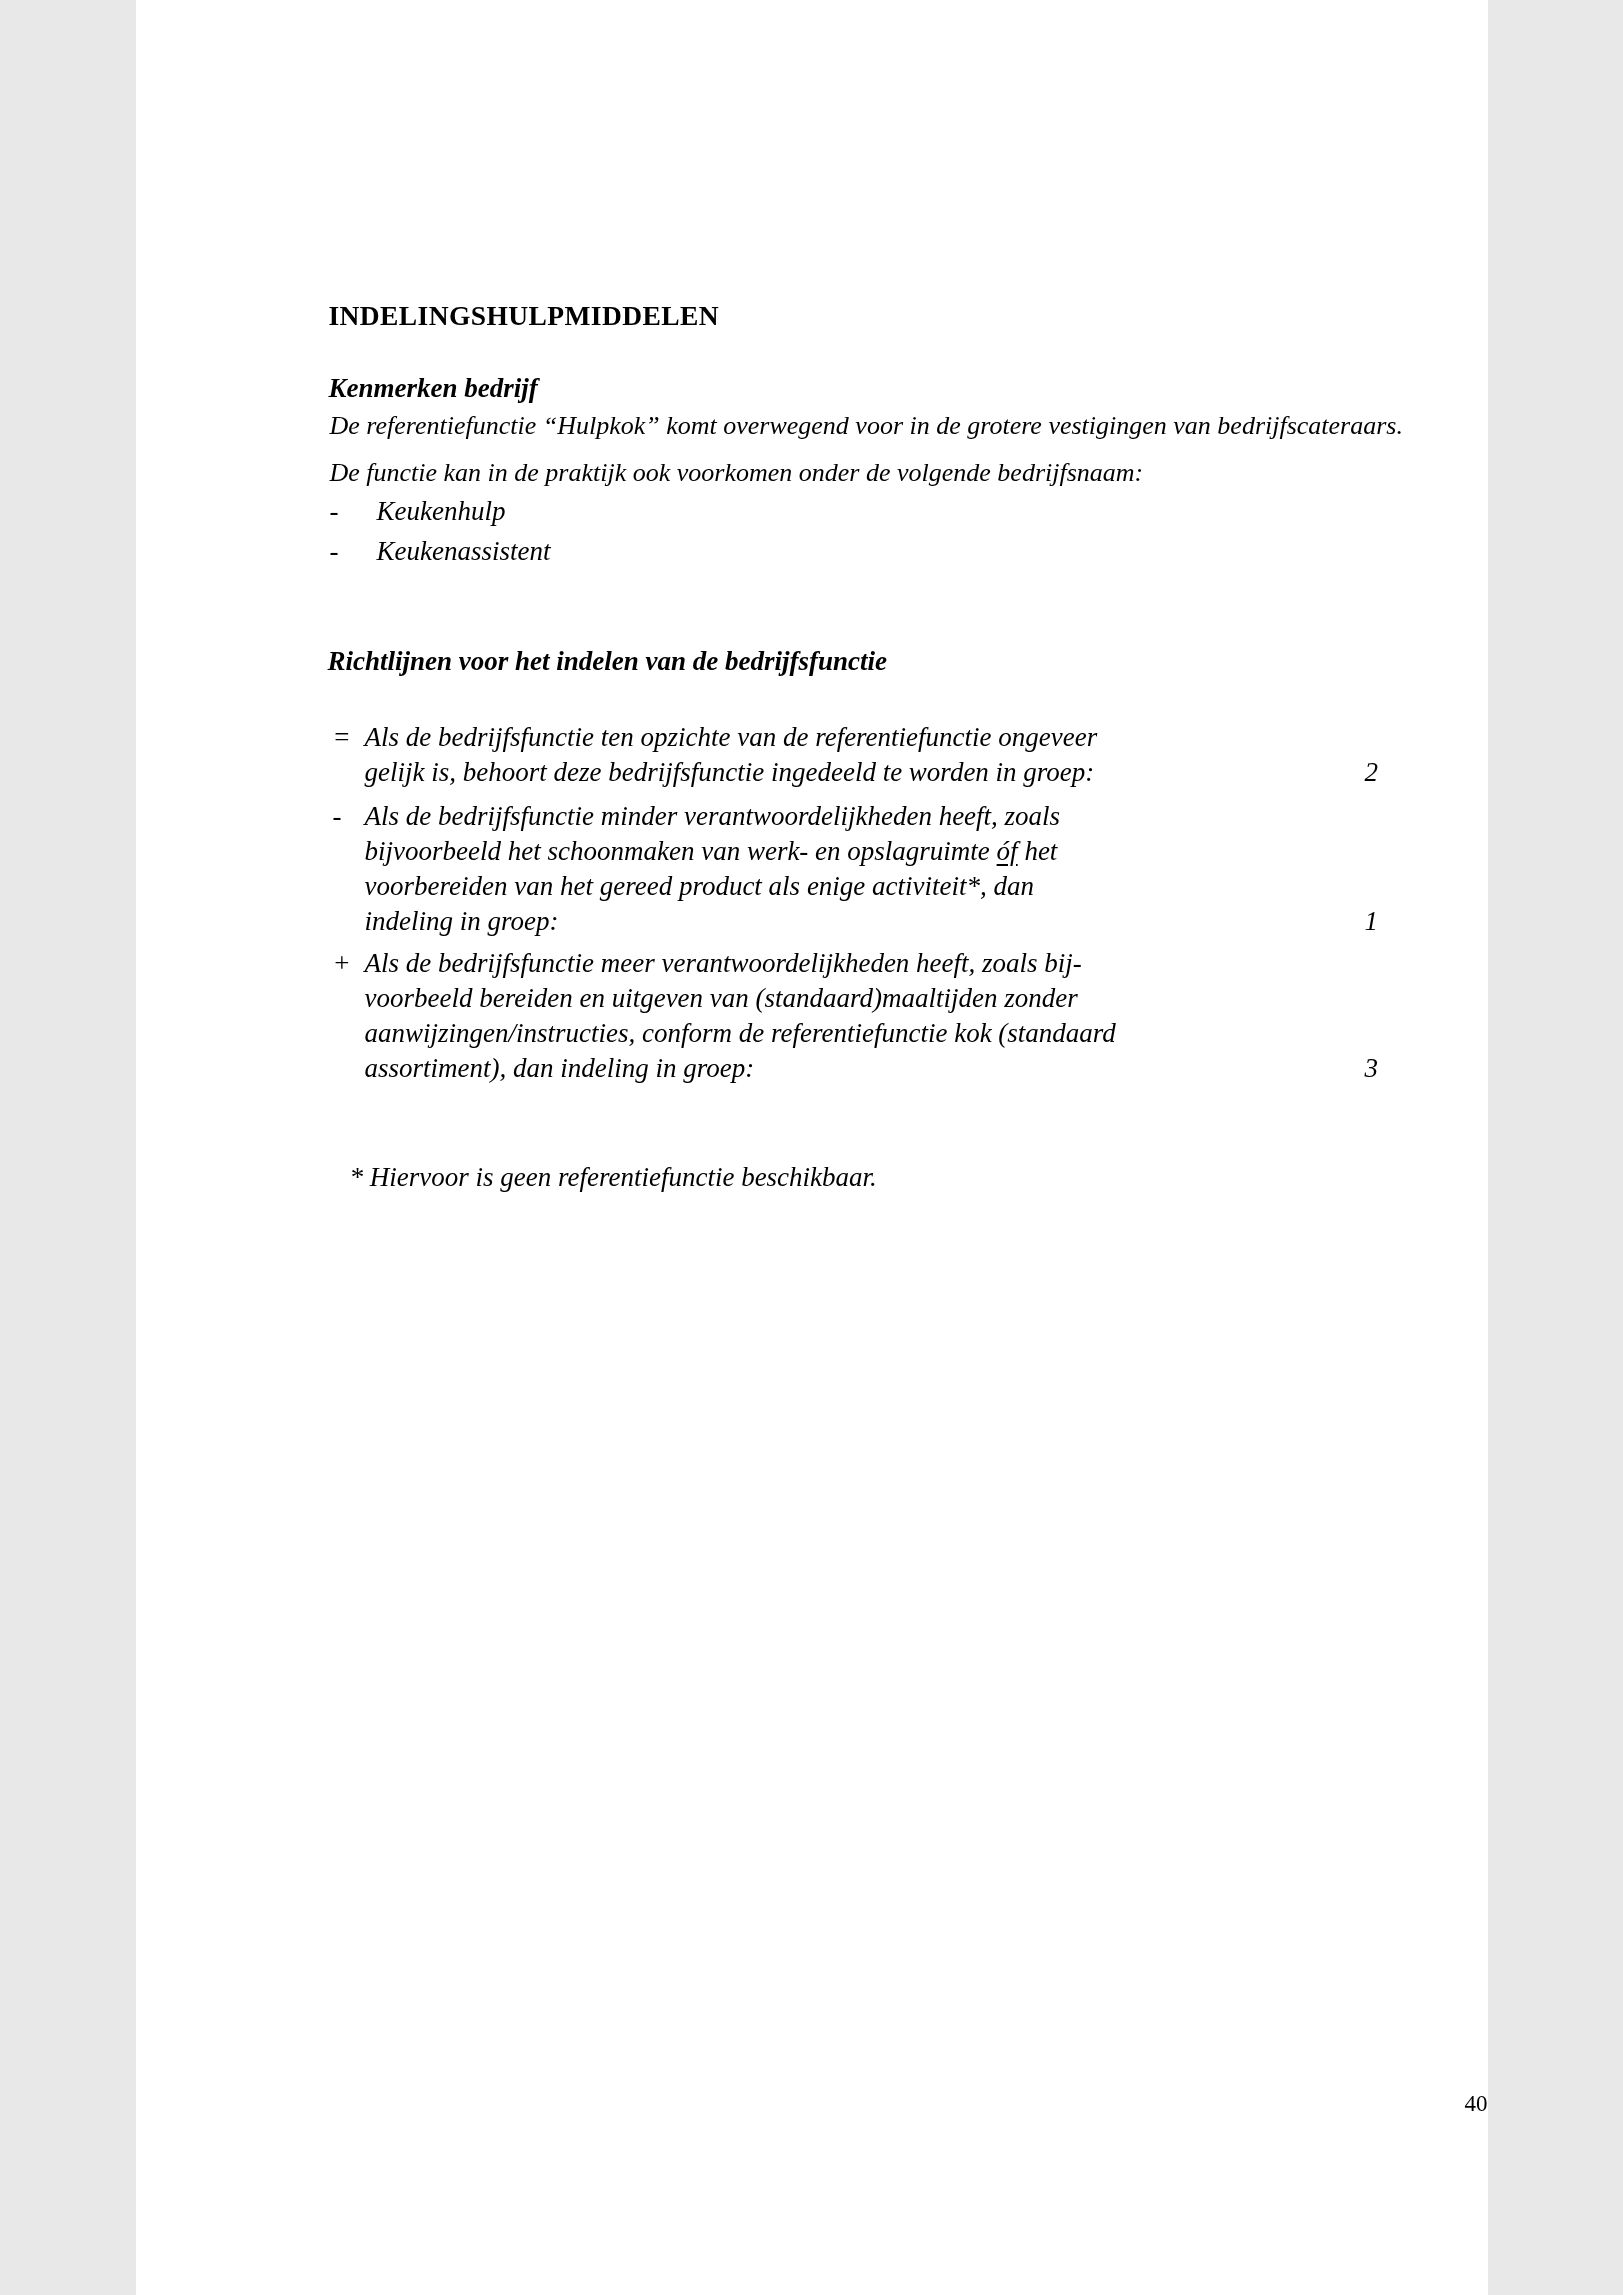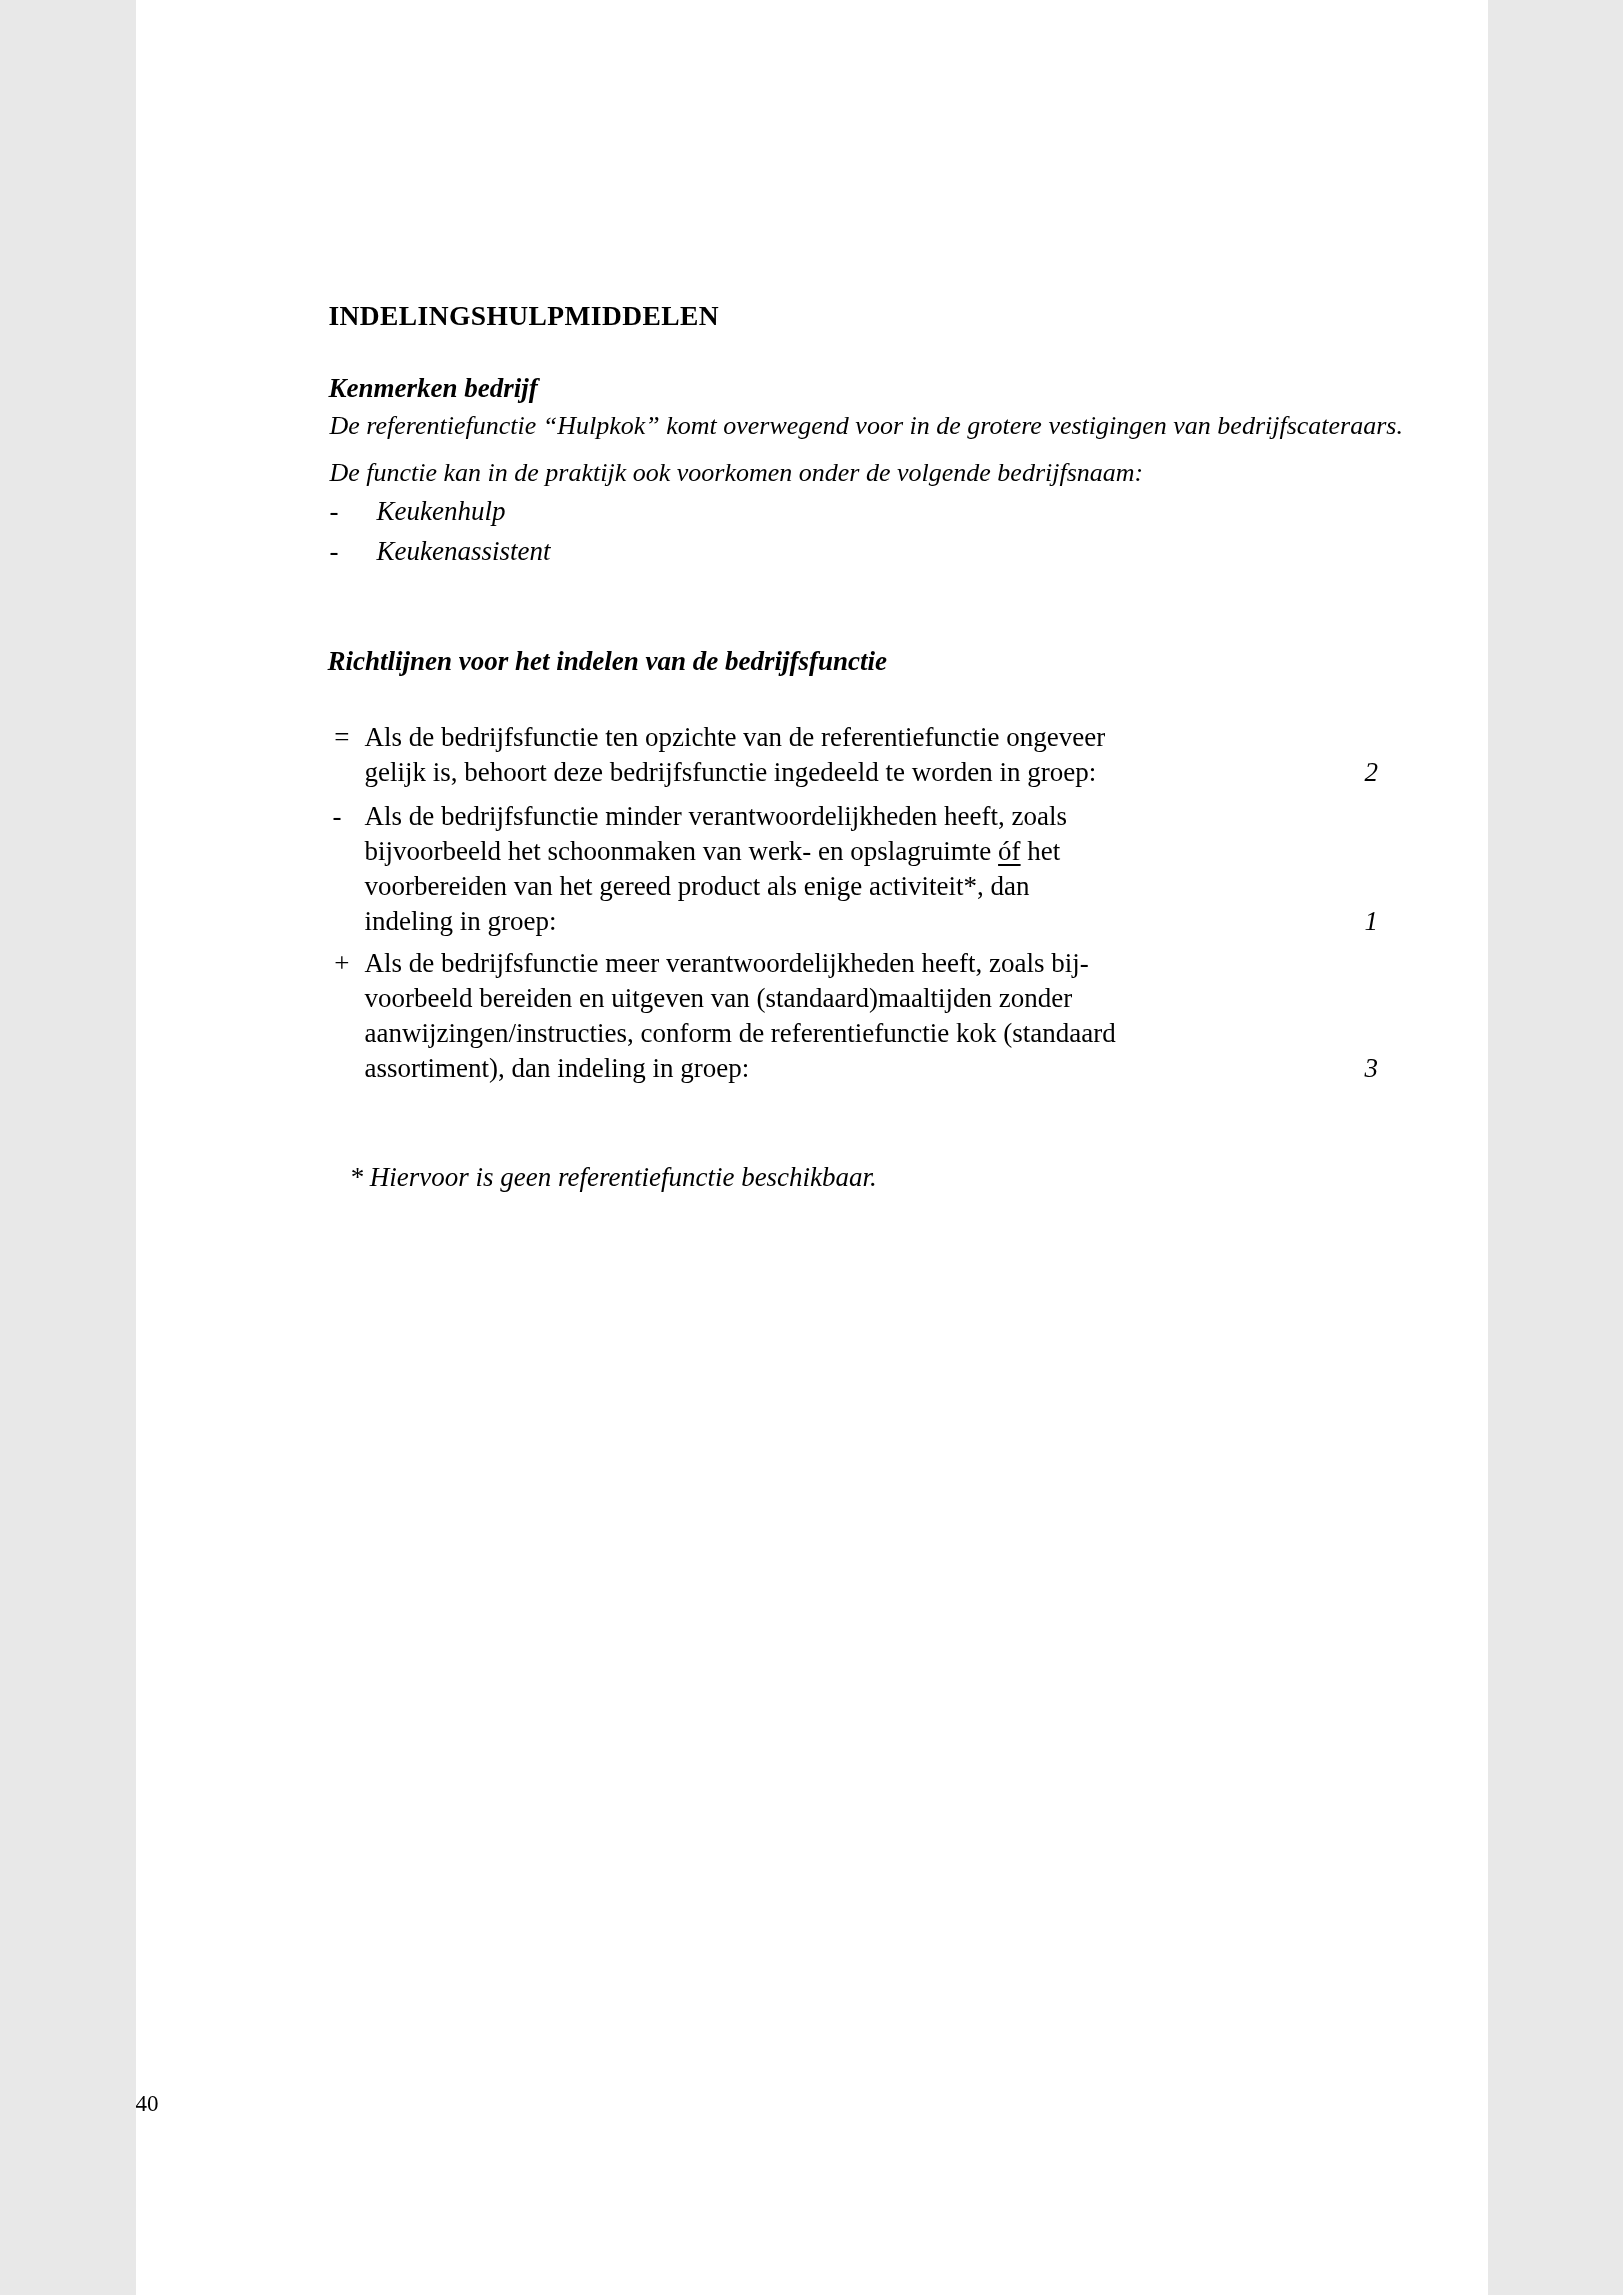--- a/index.html
+++ b/index.html
@@ -64,20 +64,21 @@
   .guideline-item.gap-b { margin-bottom: 7px; }
   .guideline-symbol {
     width: 32px;
     flex: 0 0 32px;
     font-size: 27px;
     font-style: italic;
     line-height: 35px;
   }
   .guideline-lines .gline {
     font-size: 27px;
+    font-style: italic;
     line-height: 35px;
     white-space: nowrap;
   }
   .gline u { text-underline-offset: 3.5px; }
   .group-number {
     position: absolute;
     left: 1032px;
     bottom: 0;
     font-size: 27px;
     font-style: italic;
@@ -89,21 +90,21 @@
     top: 1162px;
     font-size: 27px;
     font-style: italic;
     white-space: nowrap;
   }
 
   .page-number {
     left: 0;
     top: 2091px;
     width: 100%;
-    text-align: left;
+    text-align: right;
     font-size: 23px;
   }
 </style>
 </head>
 <body>
 
 <div class="page">
 
   <div class="abs doc-title">INDELINGSHULPMIDDELEN</div>
 

